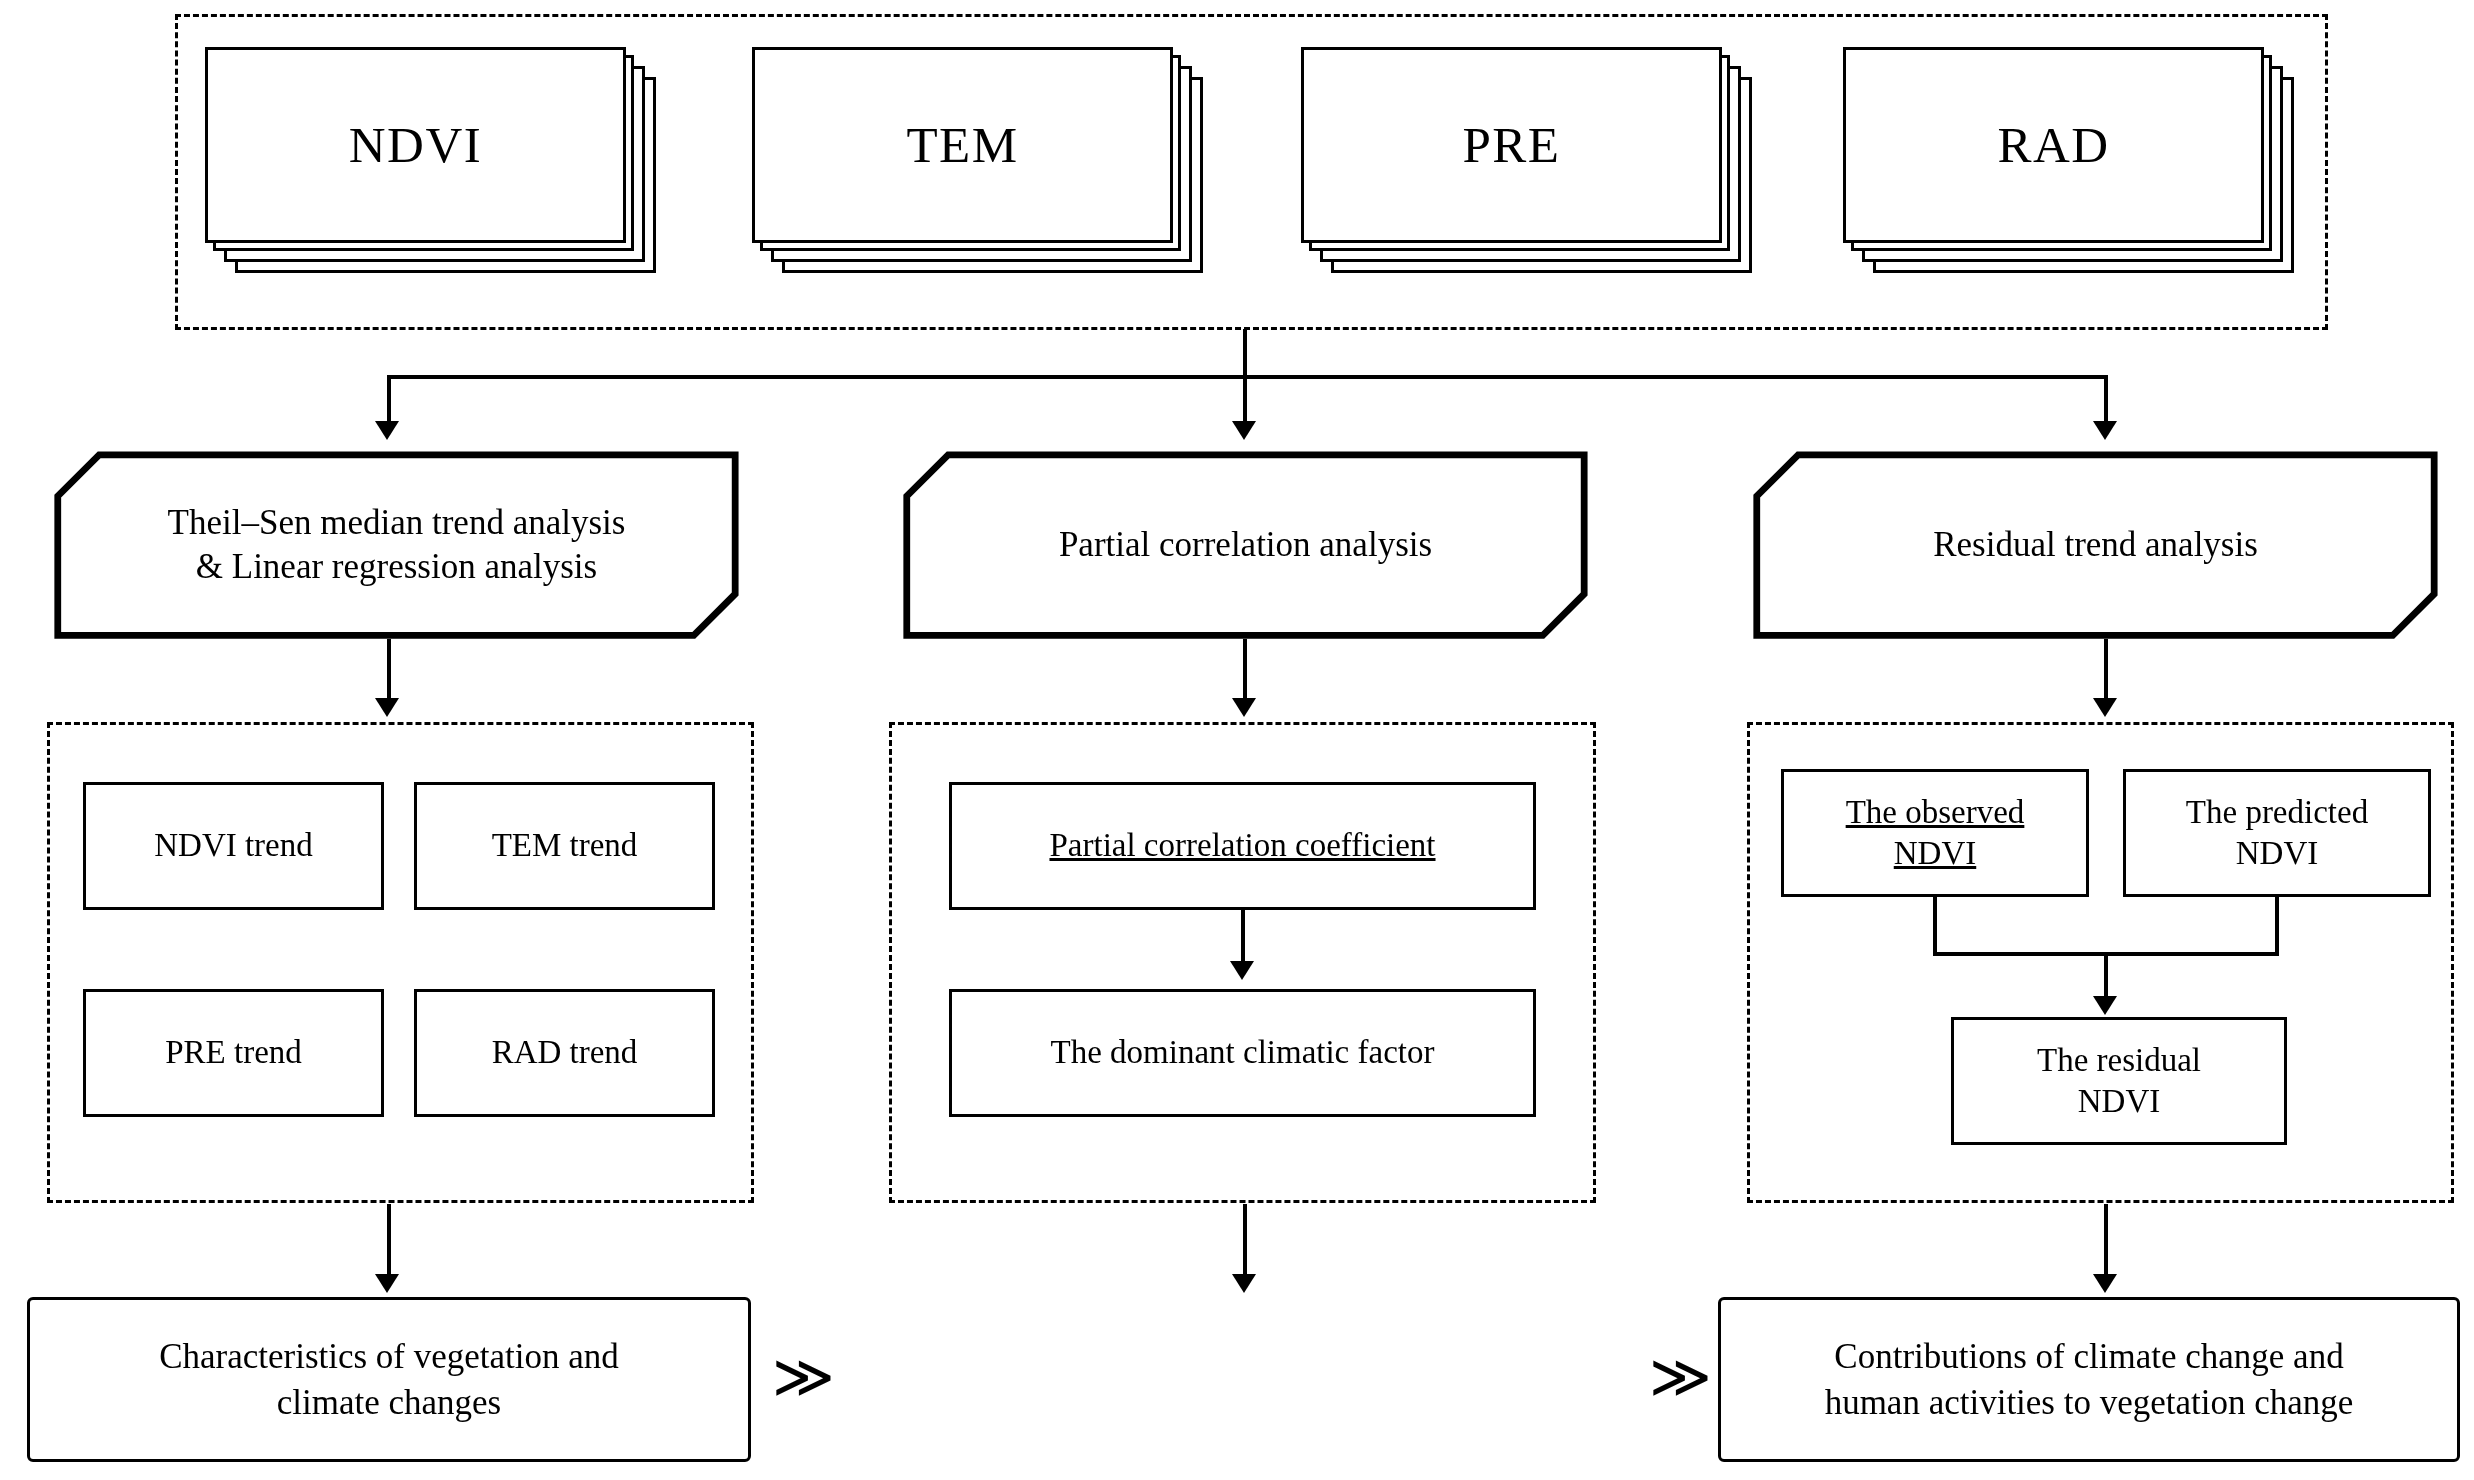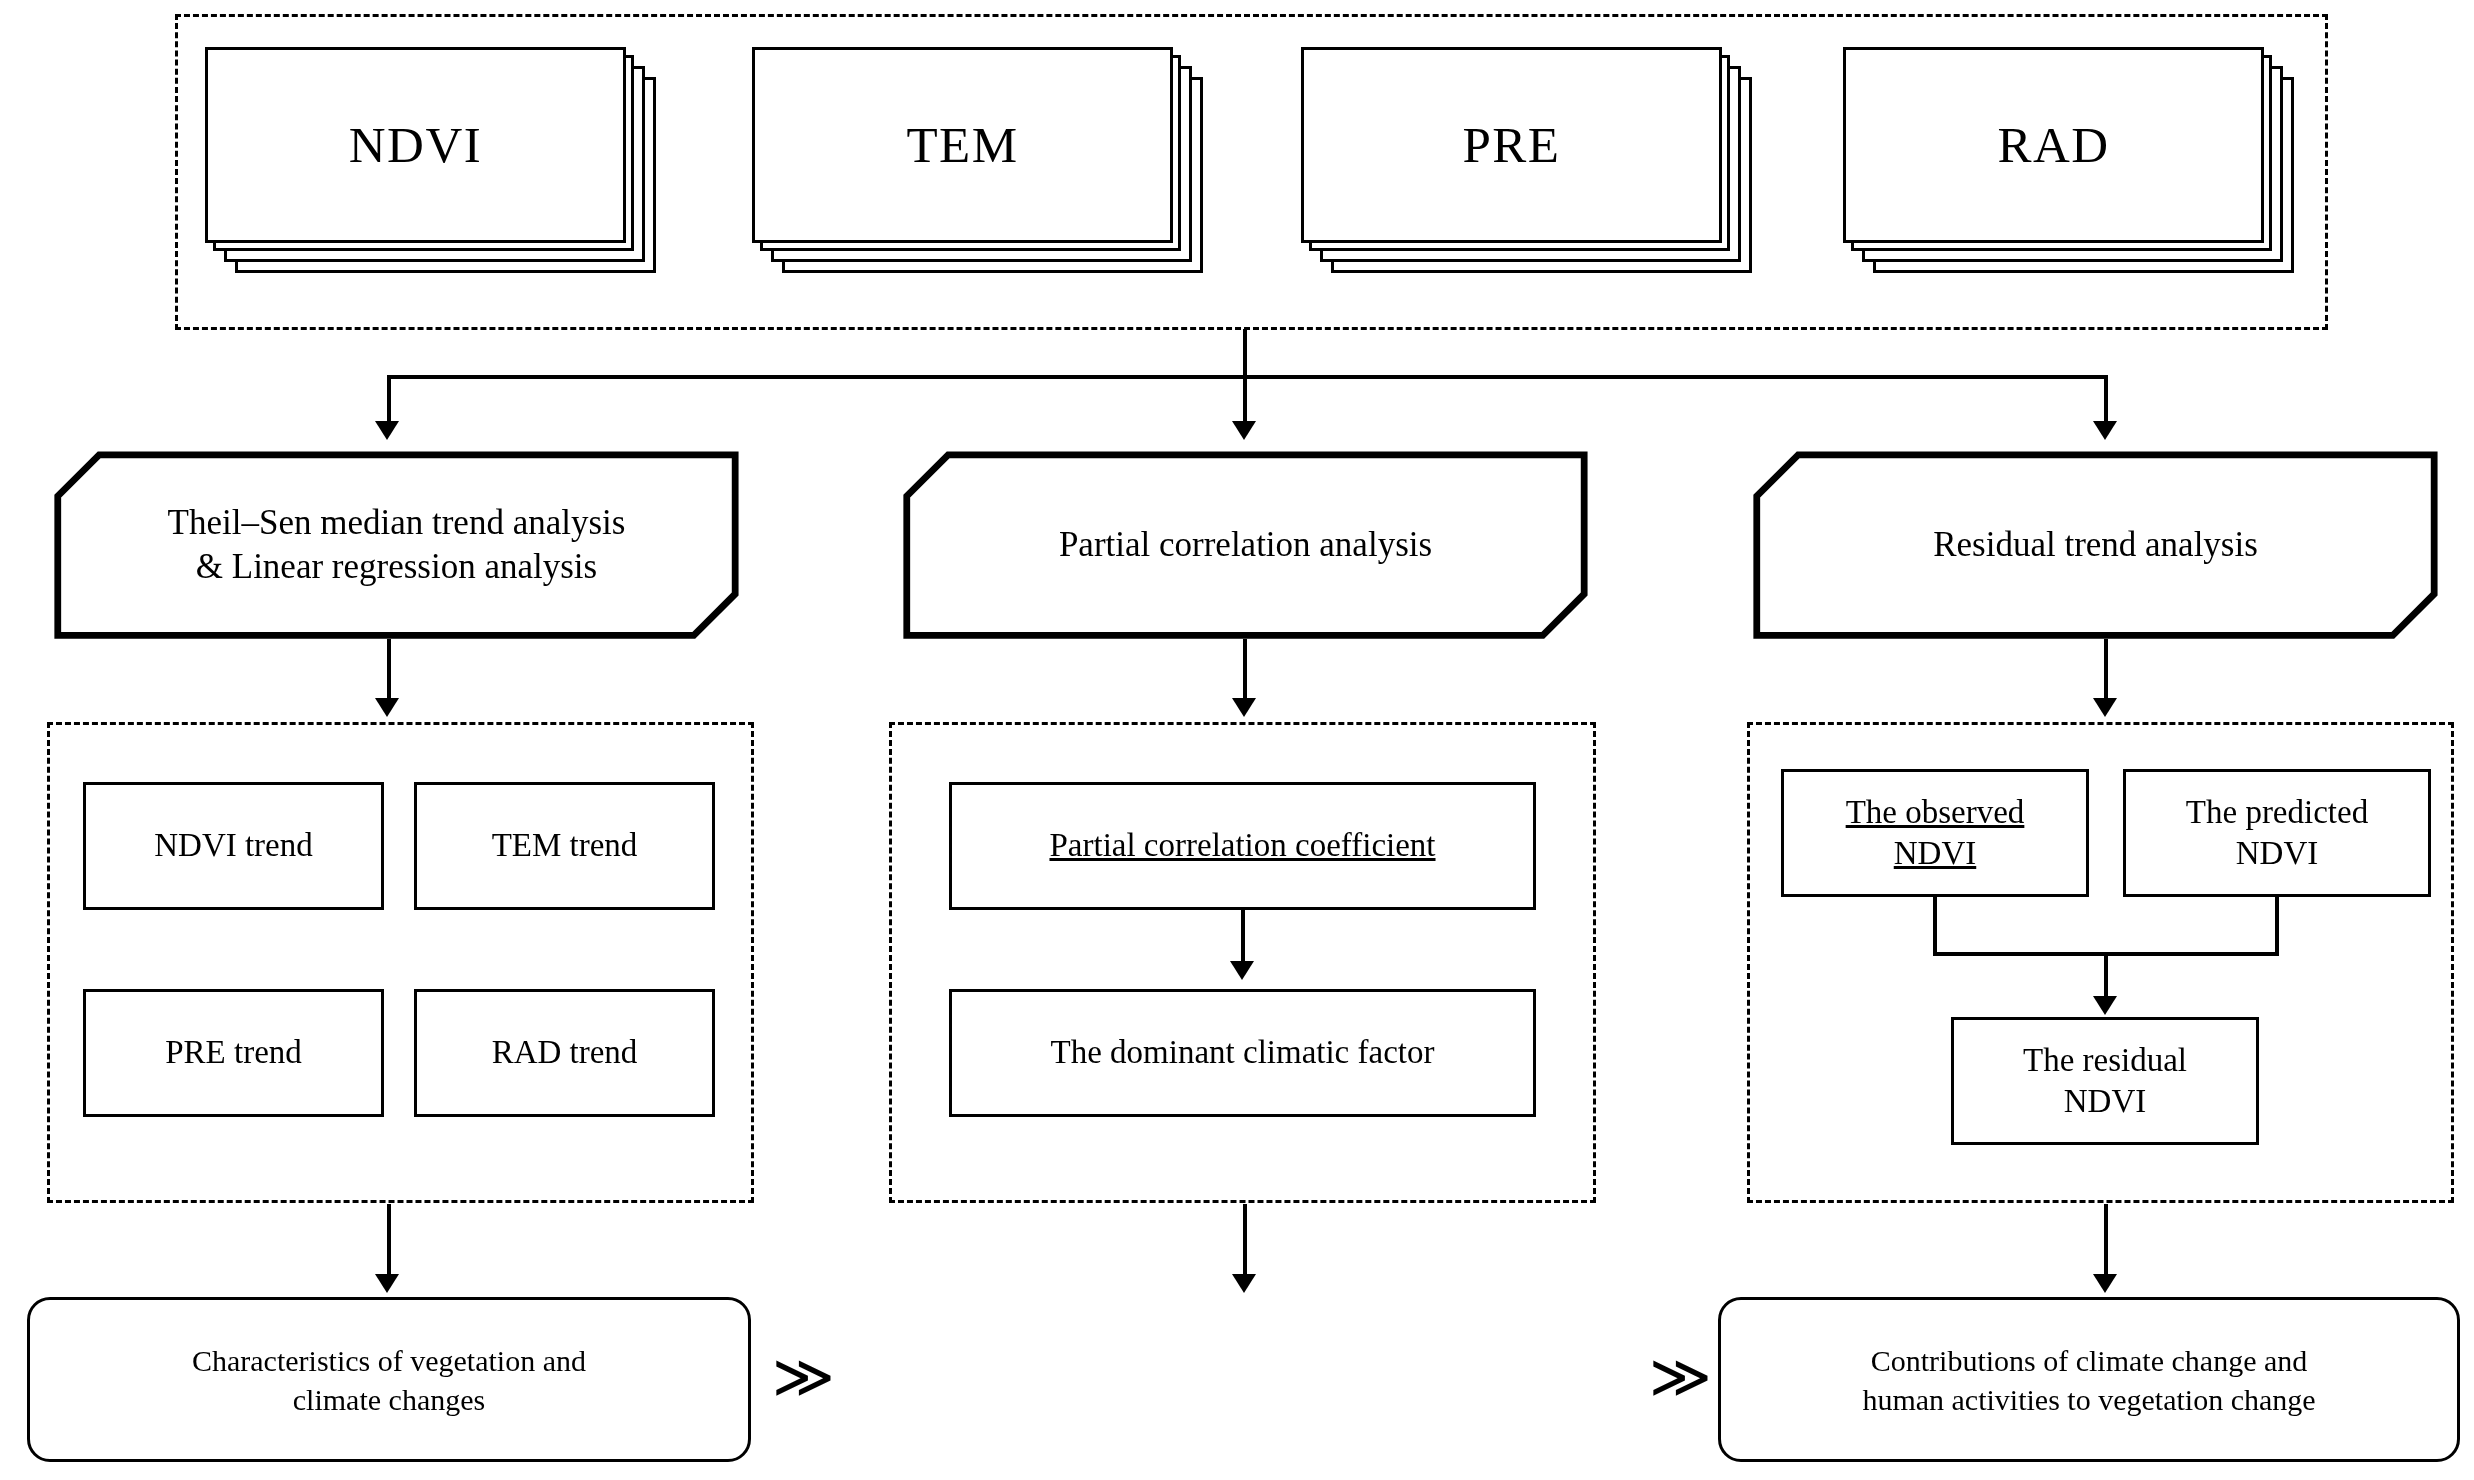--- a/index.html
+++ b/index.html
@@ -84,28 +84,28 @@
     text-align: center;
     font-size: 33px;
     line-height: 1.25;
     padding: 0 10.5px;
   }
 
   
   .round {
     position: absolute;
     border: 3.8px solid #000;
-    border-radius: 23px;
+    border-radius: 6px;
     box-sizing: border-box;
     background: #fff;
     display: flex;
     align-items: center;
     justify-content: center;
     text-align: center;
-    font-size: 30px;
+    font-size: 35px;
     line-height: 1.3;
     padding: 0 21px;
   }
 
   
   .vline, .hline {
     position: absolute;
     background: #000;
   }
   .vline { width: 3.8px; }
@@ -247,21 +247,21 @@
     <span style="white-space:pre-line;">The predicted
 NDVI</span>
   </div>
 
   <div class="vline" style="left:1933px; top:897px; height:59px;"></div>
   <div class="vline" style="left:2275px; top:897px; height:59px;"></div>
   <div class="hline" style="left:1933px; top:952px; width:345px;"></div>
   <div class="vline" style="left:2104px; top:952px; height:47px;"></div>
   <div class="arrowhead" style="left:2093px; top:996px;"></div>
 
-  <div class="rect" style="left:1951px; top:1017px; width:308px; height:128px; white-space:pre-line;">
+  <div class="rect" style="left:1951px; top:1017px; width:336px; height:128px; white-space:pre-line;">
     <span style="white-space:pre-line;">The residual
 NDVI</span>
   </div>
 
   <div class="vline" style="left:387px; top:1204px; height:74px;"></div>
   <div class="arrowhead" style="left:375px; top:1274px;"></div>
 
   <div class="vline" style="left:1243px; top:1204px; height:74px;"></div>
   <div class="arrowhead" style="left:1232px; top:1274px;"></div>
 

